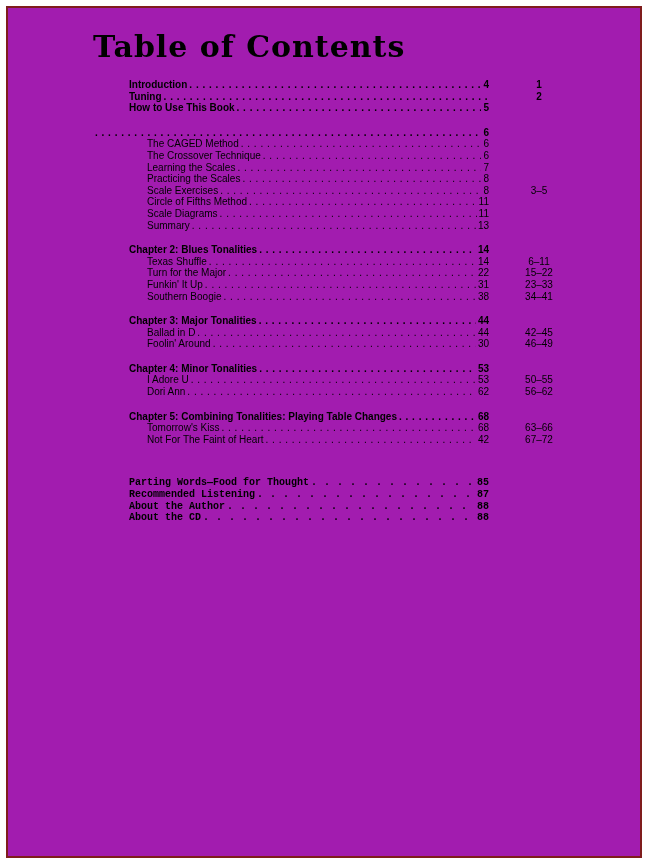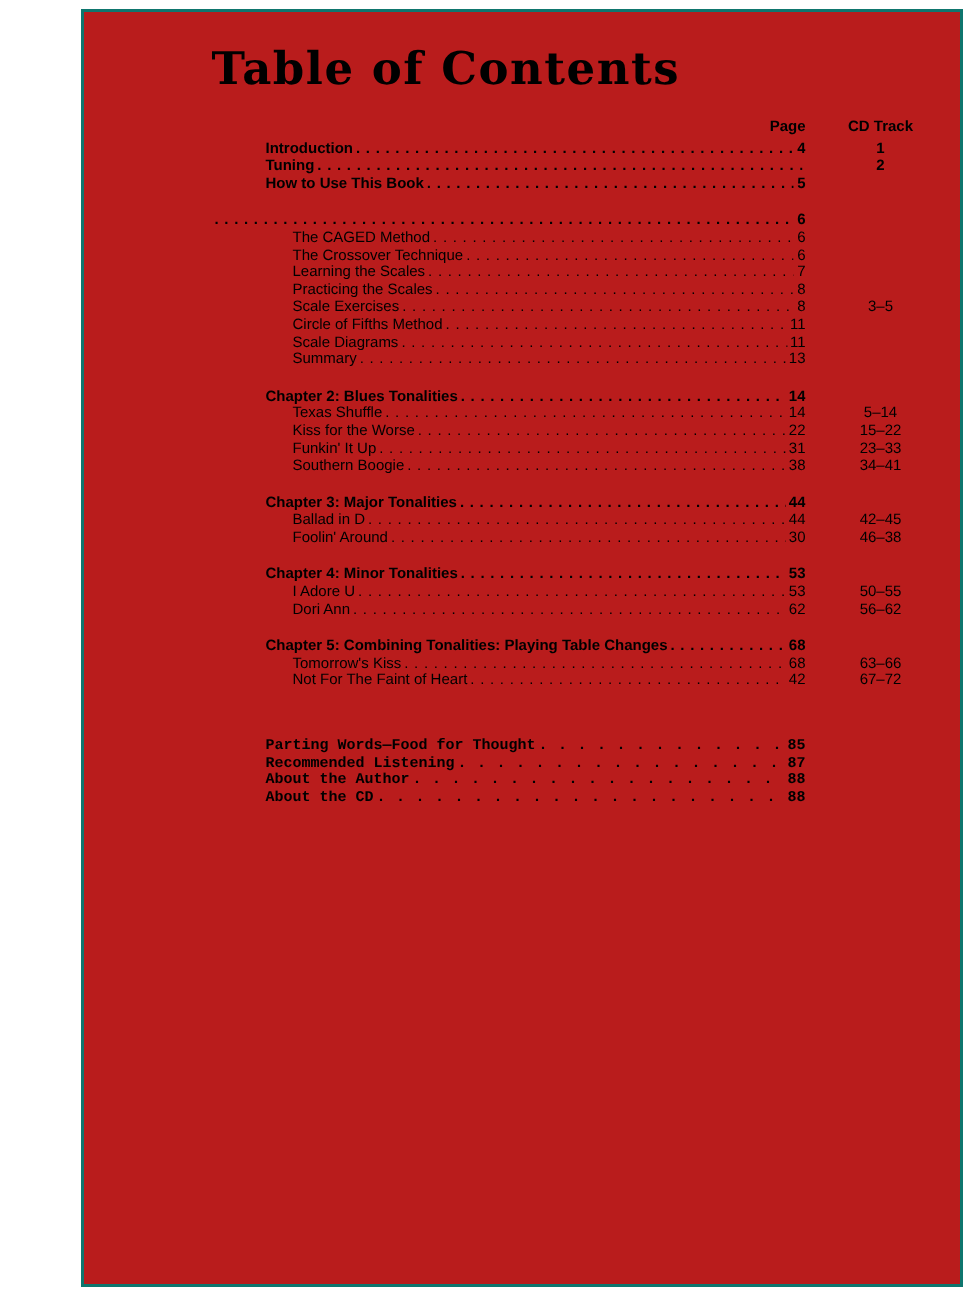--- a/index.html
+++ b/index.html
@@ -12,23 +12,22 @@
     color: #000000;
     position: relative;
     overflow: hidden;
   }
   .frame {
     position: absolute;
     left: 6px;
     top: 6px;
     right: 6px;
     bottom: 6px;
-    border: 2px solid #0f766e;
-    background: #b91c1c;
-    margin-left: 48px;
+    border: 2px solid #7f1d1d;
+    background: #a21caf;
   }
   .content {
     position: absolute;
     left: 85px;
     top: 22px;
     width: 500px;
   }
   h1.title {
     margin: 0;
     font-family: "DejaVu Serif", serif;
@@ -99,24 +98,20 @@
     font-family: Liberation Mono, monospace;
   }
 </style>
 </head>
 <body>
 
 <div class="frame">
   <div class="content">
     <h1 class="title">Table of Contents</h1>
     <div class="toc">
-      <div class="row header-row">
-        <div class="header-main">Page</div>
-        <div class="track">CD Track</div>
-      </div>
       <div id="toc-rows">
           <div class="section gap-none">
             <div class="row">
     <div class="main">
       <span class="label">Introduction</span>
       <span class="leader">. . . . . . . . . . . . . . . . . . . . . . . . . . . . . . . . . . . . . . . . . . . . . . . . . . . . . . . . . . . . . . . . . . . . . . . . . . . . . . . . . . . . . . . . . . . . . . . . . . . . . . . . . . . . . . . . . . . . . . . . . . . . . . . . . . . . . . . . . . . . . . . . . . . . . . . . . . . . . . . . . . . . . . . . . . . . . . . . . . . . . . . . . . . . . . . . . . . . . . . . </span>
       <span class="pagenum">4</span>
     </div>
     <div class="track">1</div>
   </div>
@@ -218,25 +213,25 @@
       <span class="pagenum">14</span>
     </div>
     <div class="track"></div>
   </div>
             <div class="row sub">
     <div class="main">
       <span class="label">Texas Shuffle</span>
       <span class="leader">. . . . . . . . . . . . . . . . . . . . . . . . . . . . . . . . . . . . . . . . . . . . . . . . . . . . . . . . . . . . . . . . . . . . . . . . . . . . . . . . . . . . . . . . . . . . . . . . . . . . . . . . . . . . . . . . . . . . . . . . . . . . . . . . . . . . . . . . . . . . . . . . . . . . . . . . . . . . . . . . . . . . . . . . . . . . . . . . . . . . . . . . . . . . . . . . . . . . . . . . </span>
       <span class="pagenum">14</span>
     </div>
-    <div class="track">5–14</div>
-  </div>
-            <div class="row sub">
-    <div class="main">
-      <span class="label">Kiss for the Worse</span>
+    <div class="track">6–11</div>
+  </div>
+            <div class="row sub">
+    <div class="main">
+      <span class="label">Turn for the Major</span>
       <span class="leader">. . . . . . . . . . . . . . . . . . . . . . . . . . . . . . . . . . . . . . . . . . . . . . . . . . . . . . . . . . . . . . . . . . . . . . . . . . . . . . . . . . . . . . . . . . . . . . . . . . . . . . . . . . . . . . . . . . . . . . . . . . . . . . . . . . . . . . . . . . . . . . . . . . . . . . . . . . . . . . . . . . . . . . . . . . . . . . . . . . . . . . . . . . . . . . . . . . . . . . . . </span>
       <span class="pagenum">22</span>
     </div>
     <div class="track">15–22</div>
   </div>
             <div class="row sub">
     <div class="main">
       <span class="label">Funkin' It Up</span>
       <span class="leader">. . . . . . . . . . . . . . . . . . . . . . . . . . . . . . . . . . . . . . . . . . . . . . . . . . . . . . . . . . . . . . . . . . . . . . . . . . . . . . . . . . . . . . . . . . . . . . . . . . . . . . . . . . . . . . . . . . . . . . . . . . . . . . . . . . . . . . . . . . . . . . . . . . . . . . . . . . . . . . . . . . . . . . . . . . . . . . . . . . . . . . . . . . . . . . . . . . . . . . . . </span>
       <span class="pagenum">31</span>
@@ -268,21 +263,21 @@
       <span class="pagenum">44</span>
     </div>
     <div class="track">42–45</div>
   </div>
             <div class="row sub">
     <div class="main">
       <span class="label">Foolin' Around</span>
       <span class="leader">. . . . . . . . . . . . . . . . . . . . . . . . . . . . . . . . . . . . . . . . . . . . . . . . . . . . . . . . . . . . . . . . . . . . . . . . . . . . . . . . . . . . . . . . . . . . . . . . . . . . . . . . . . . . . . . . . . . . . . . . . . . . . . . . . . . . . . . . . . . . . . . . . . . . . . . . . . . . . . . . . . . . . . . . . . . . . . . . . . . . . . . . . . . . . . . . . . . . . . . . </span>
       <span class="pagenum">30</span>
     </div>
-    <div class="track">46–38</div>
+    <div class="track">46–49</div>
   </div>
           </div>
           <div class="section">
             <div class="row">
     <div class="main">
       <span class="label">Chapter 4: Minor Tonalities</span>
       <span class="leader">. . . . . . . . . . . . . . . . . . . . . . . . . . . . . . . . . . . . . . . . . . . . . . . . . . . . . . . . . . . . . . . . . . . . . . . . . . . . . . . . . . . . . . . . . . . . . . . . . . . . . . . . . . . . . . . . . . . . . . . . . . . . . . . . . . . . . . . . . . . . . . . . . . . . . . . . . . . . . . . . . . . . . . . . . . . . . . . . . . . . . . . . . . . . . . . . . . . . . . . . </span>
       <span class="pagenum">53</span>
     </div>
     <div class="track"></div>

